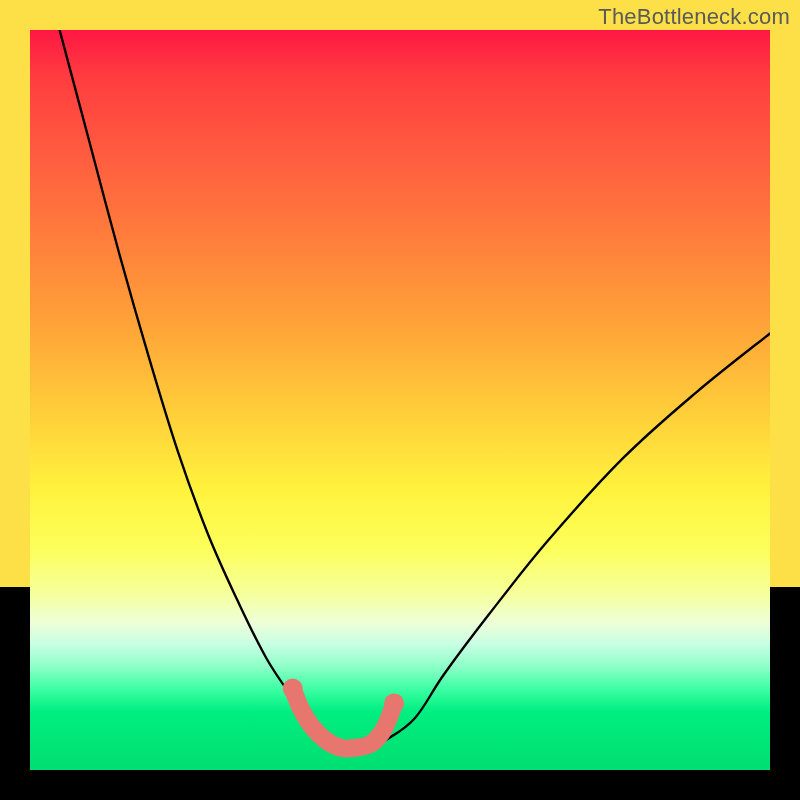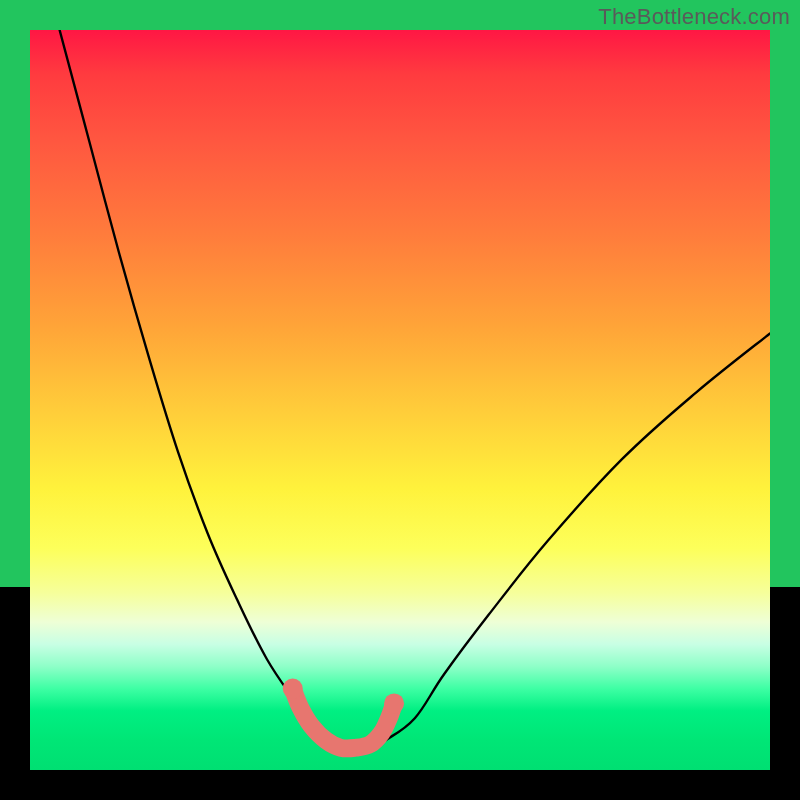--- a/index.html
+++ b/index.html
@@ -8,21 +8,21 @@
     width: 800px;
     height: 800px;
     background: #000;
     overflow: hidden;
     font-family: Arial, Helvetica, sans-serif;
   }
   .frame {
     position: relative;
     width: 800px;
     height: 587px;
-    background: #22c55e;
+    background: #fde047;
   }
   .watermark {
     position: absolute;
     top: 4px;
     right: 10px;
     color: #5a5a5a;
     font-size: 22px;
     letter-spacing: 0.2px;
     font-weight: 500;
     z-index: 20;

